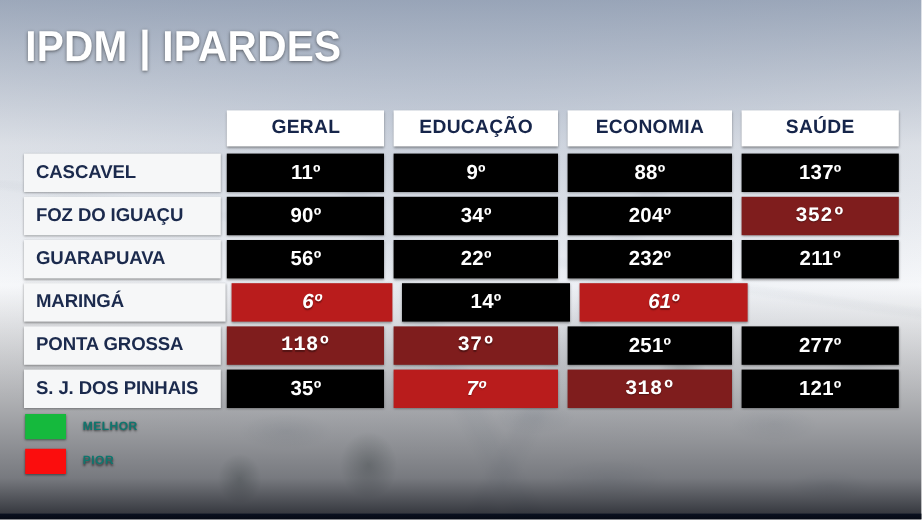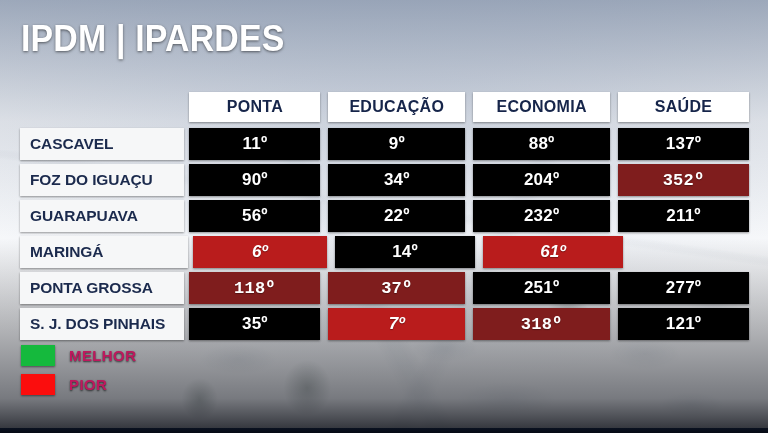--- a/index.html
+++ b/index.html
@@ -150,43 +150,43 @@
   }
   .legend-row:last-child { margin-bottom:16px; }
   .swatch {
     width:34px; height:21px;
     margin-right:14px;
     box-shadow:0 1px 2px rgba(0,0,0,.5);
   }
   .swatch.best  { background:#15b93d; }
   .swatch.worst { background:#fb0d0d; }
   .legend-label {
-    font-size:15px; font-weight:bold;
-    color:#be185d;
+    font-size:10px; font-weight:bold;
+    color:#0f766e;
     letter-spacing:.4px;
     text-shadow:0 1px 2px rgba(0,0,0,.7);
   }
 </style>
 </head>
 <body>
 
 <div id="screen">
 
   <div class="bg-base"></div>
   <div class="bg-photo"></div>
   <div class="bg-vignette"></div>
   <div class="bg-bottomline"></div>
 
   <div id="title">IPDM | IPARDES</div>
 
   <div id="table">
 
     <div class="trow header">
       <div class="cell label corner"></div>
-      <div class="cell head col c0">PONTA</div>
+      <div class="cell head col c0">GERAL</div>
       <div class="cell head col c2">EDUCAÇÃO</div>
       <div class="cell head col c1">ECONOMIA</div>
       <div class="cell head col c3">SAÚDE</div>
     </div>
 
     <div class="trow">
       <div class="cell label">CASCAVEL</div>
       <div class="cell val col c0 neutral">11º</div>
       <div class="cell val col c1 neutral">9º</div>
       <div class="cell val col c2 neutral">88º</div>

